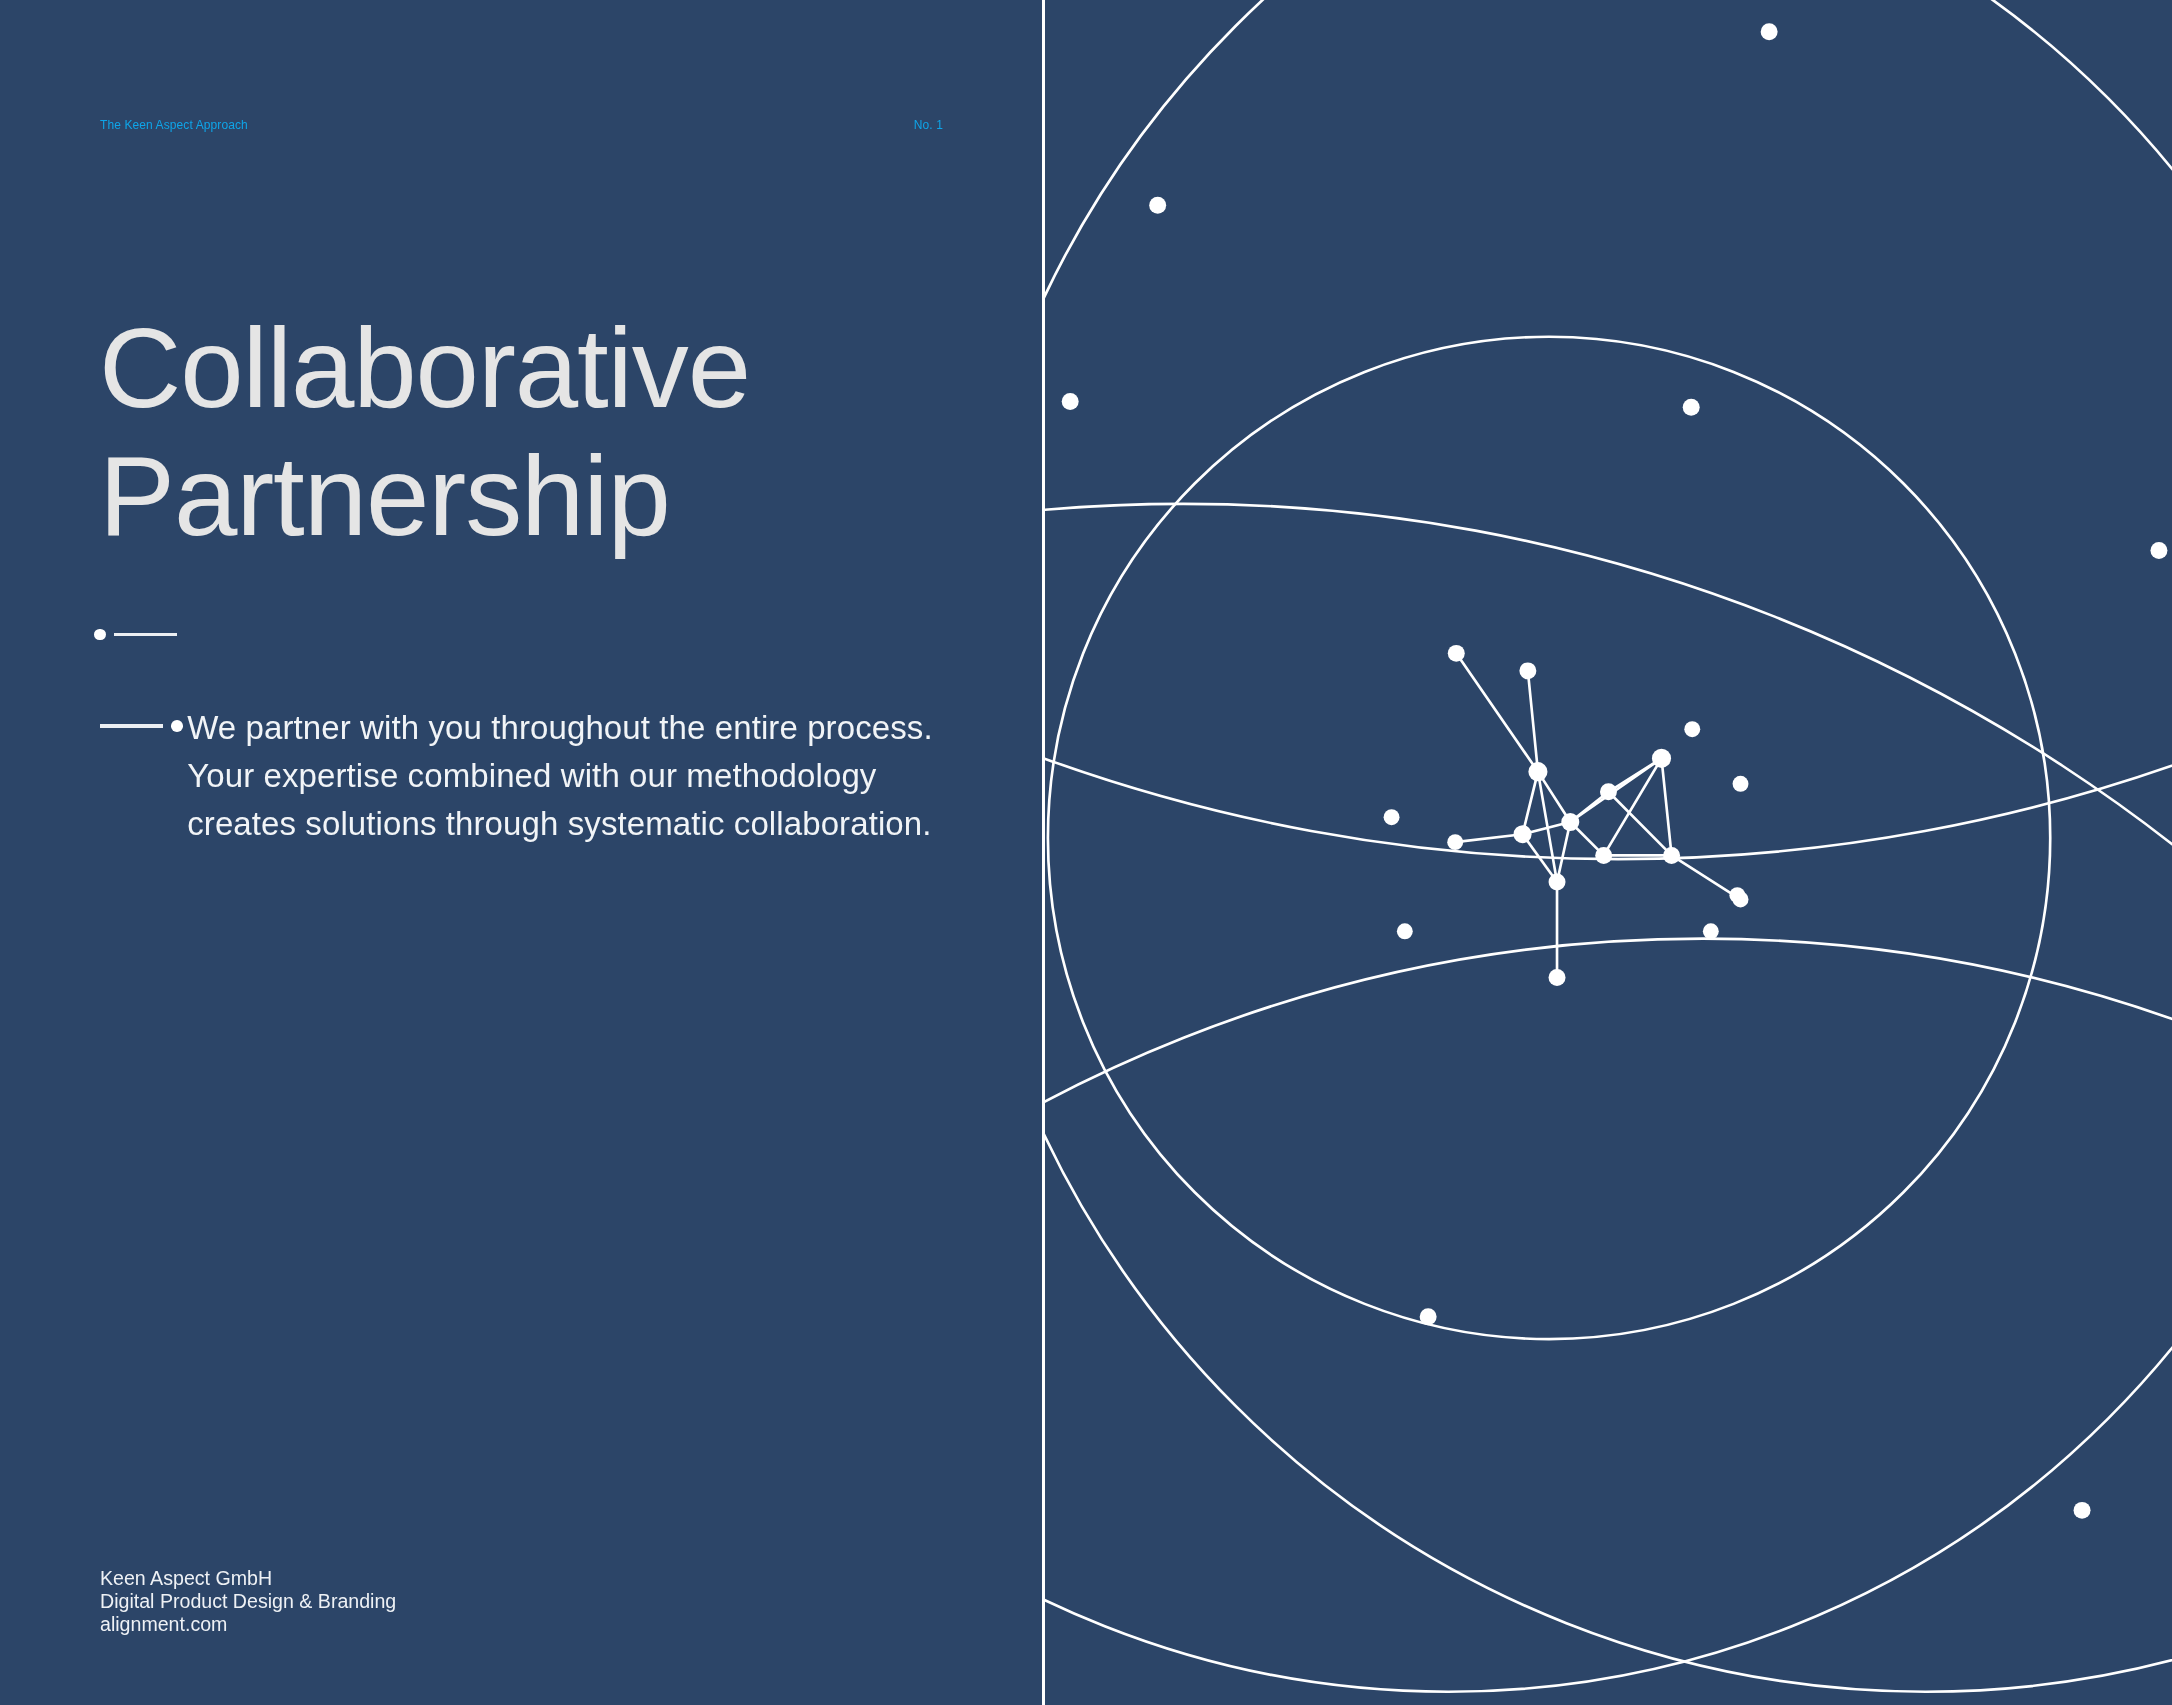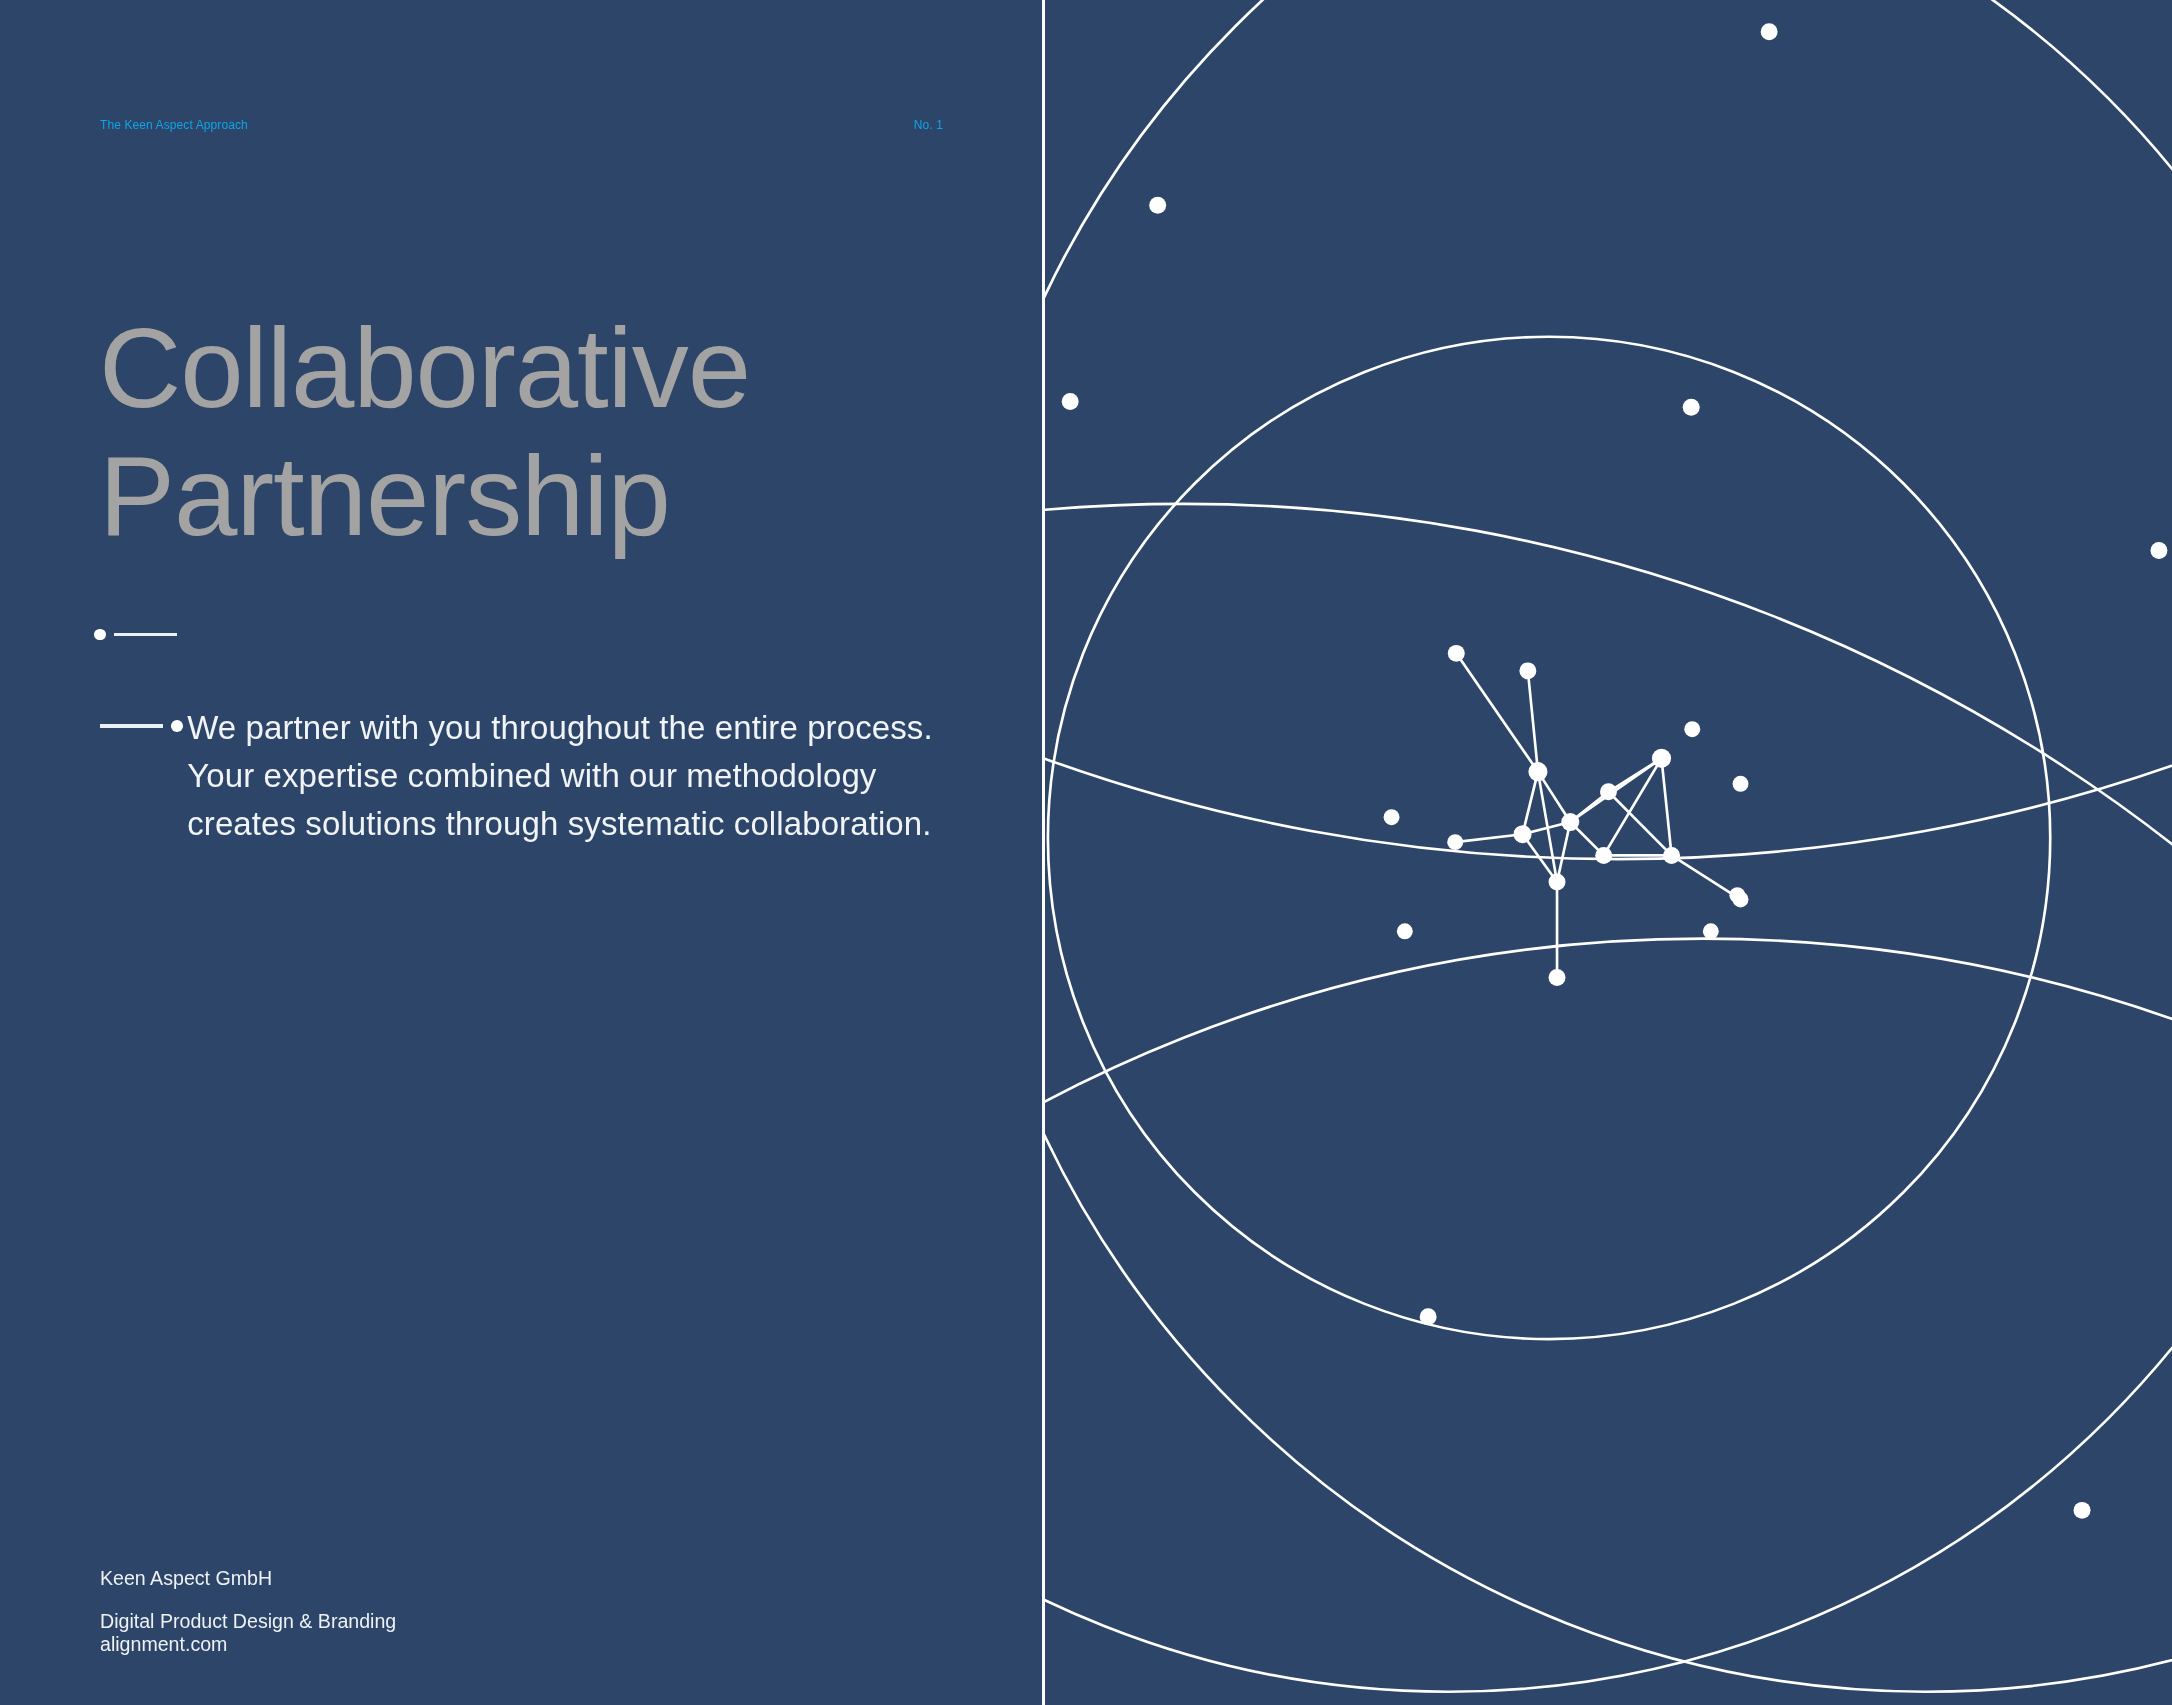--- a/index.html
+++ b/index.html
@@ -42,21 +42,21 @@
 
   #page-title {
     position: absolute;
     left: 99px;
     top: 228px;
     width: 849px;
     font-size: 114px;
     line-height: 1.12;
     font-weight: 400;
     letter-spacing: -1.1px;
-    color: #a3a3a3;
+    color: #e5e5e5;
   }
 
   #bullet-list {
     position: absolute;
     left: 94px;
     top: 613px;
     width: 859px;
   }
   .bullet {
     display: flex;
@@ -97,21 +97,21 @@
   #footer-row {
     position: absolute;
     left: 100px;
     top: 1567px;
     display: flex;
     align-items: baseline;
     flex-direction: column;
   }
   .footer-cell { font-size: 19.6px; color: #eef1f5; white-space: nowrap; }
   #footer-company { width: 272px; }
-  #footer-service { width: 422px; margin-top: 20px; }
+  #footer-service { width: 422px; }
 
   
   #divider {
     position: absolute;
     left: 1042px; top: 0;
     width: 2.7px; height: 1705px;
     background: #ffffff;
   }
 
   

